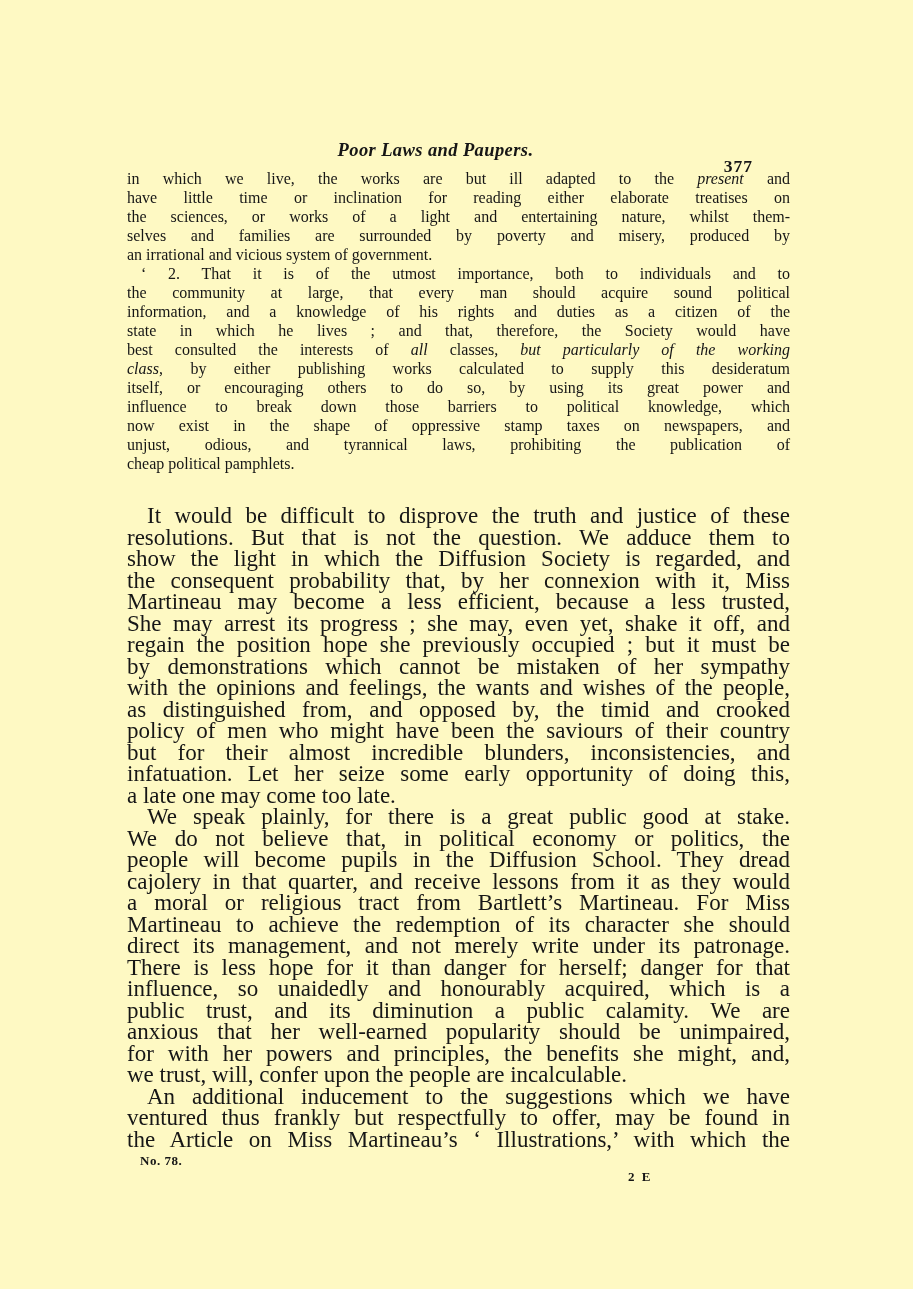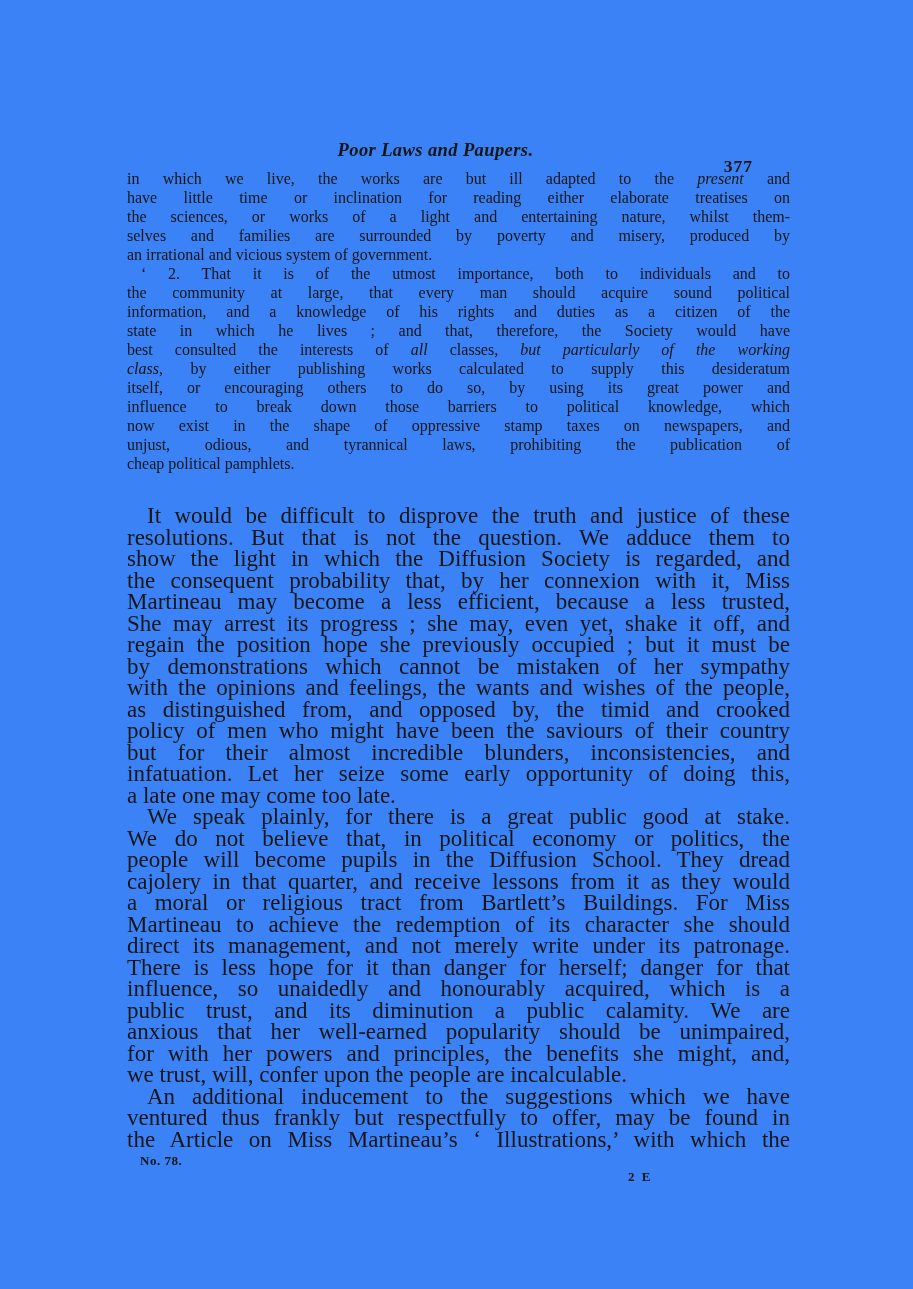--- a/index.html
+++ b/index.html
@@ -6,21 +6,21 @@
   html, body { background: #ffffff; }
   body {
     width: 913px; height: 1289px;
     font-family: "Liberation Serif", "DejaVu Serif", serif;
     color: #161616;
     position: relative;
     overflow: hidden;
   }
   .page {
     position: absolute; inset: 0;
-    background: #3b82f6;
+    background: #fef9c3;
   }
   .content {
     position: absolute;
     left: 127px; top: 140px; width: 663px;
   }
   .running-head {
     position: relative;
     height: 20px;
     margin-bottom: 9px;
   }
@@ -115,21 +115,21 @@
           <div class="line j"><span>policy of men who might have been the saviours of their country</span></div>
           <div class="line j"><span>but for their almost incredible blunders, inconsistencies, and</span></div>
           <div class="line j"><span>infatuation. Let her seize some early opportunity of doing this,</span></div>
           <div class="line"><span>a late one may come too late.</span></div>
         </div>
         <div class="para body">
           <div class="line j ind"><span>We speak plainly, for there is a great public good at stake.</span></div>
           <div class="line j"><span>We do not believe that, in political economy or politics, the</span></div>
           <div class="line j"><span>people will become pupils in the Diffusion School. They dread</span></div>
           <div class="line j"><span>cajolery in that quarter, and receive lessons from it as they would</span></div>
-          <div class="line j"><span>a moral or religious tract from Bartlett’s Buildings. For Miss</span></div>
+          <div class="line j"><span>a moral or religious tract from Bartlett’s Martineau. For Miss</span></div>
           <div class="line j"><span>Martineau to achieve the redemption of its character she should</span></div>
           <div class="line j"><span>direct its management, and not merely write under its patronage.</span></div>
           <div class="line j"><span>There is less hope for it than danger for herself; danger for that</span></div>
           <div class="line j"><span>influence, so unaidedly and honourably acquired, which is a</span></div>
           <div class="line j"><span>public trust, and its diminution a public calamity. We are</span></div>
           <div class="line j"><span>anxious that her well-earned popularity should be unimpaired,</span></div>
           <div class="line j"><span>for with her powers and principles, the benefits she might, and,</span></div>
           <div class="line"><span>we trust, will, confer upon the people are incalculable.</span></div>
         </div>
         <div class="para body">

